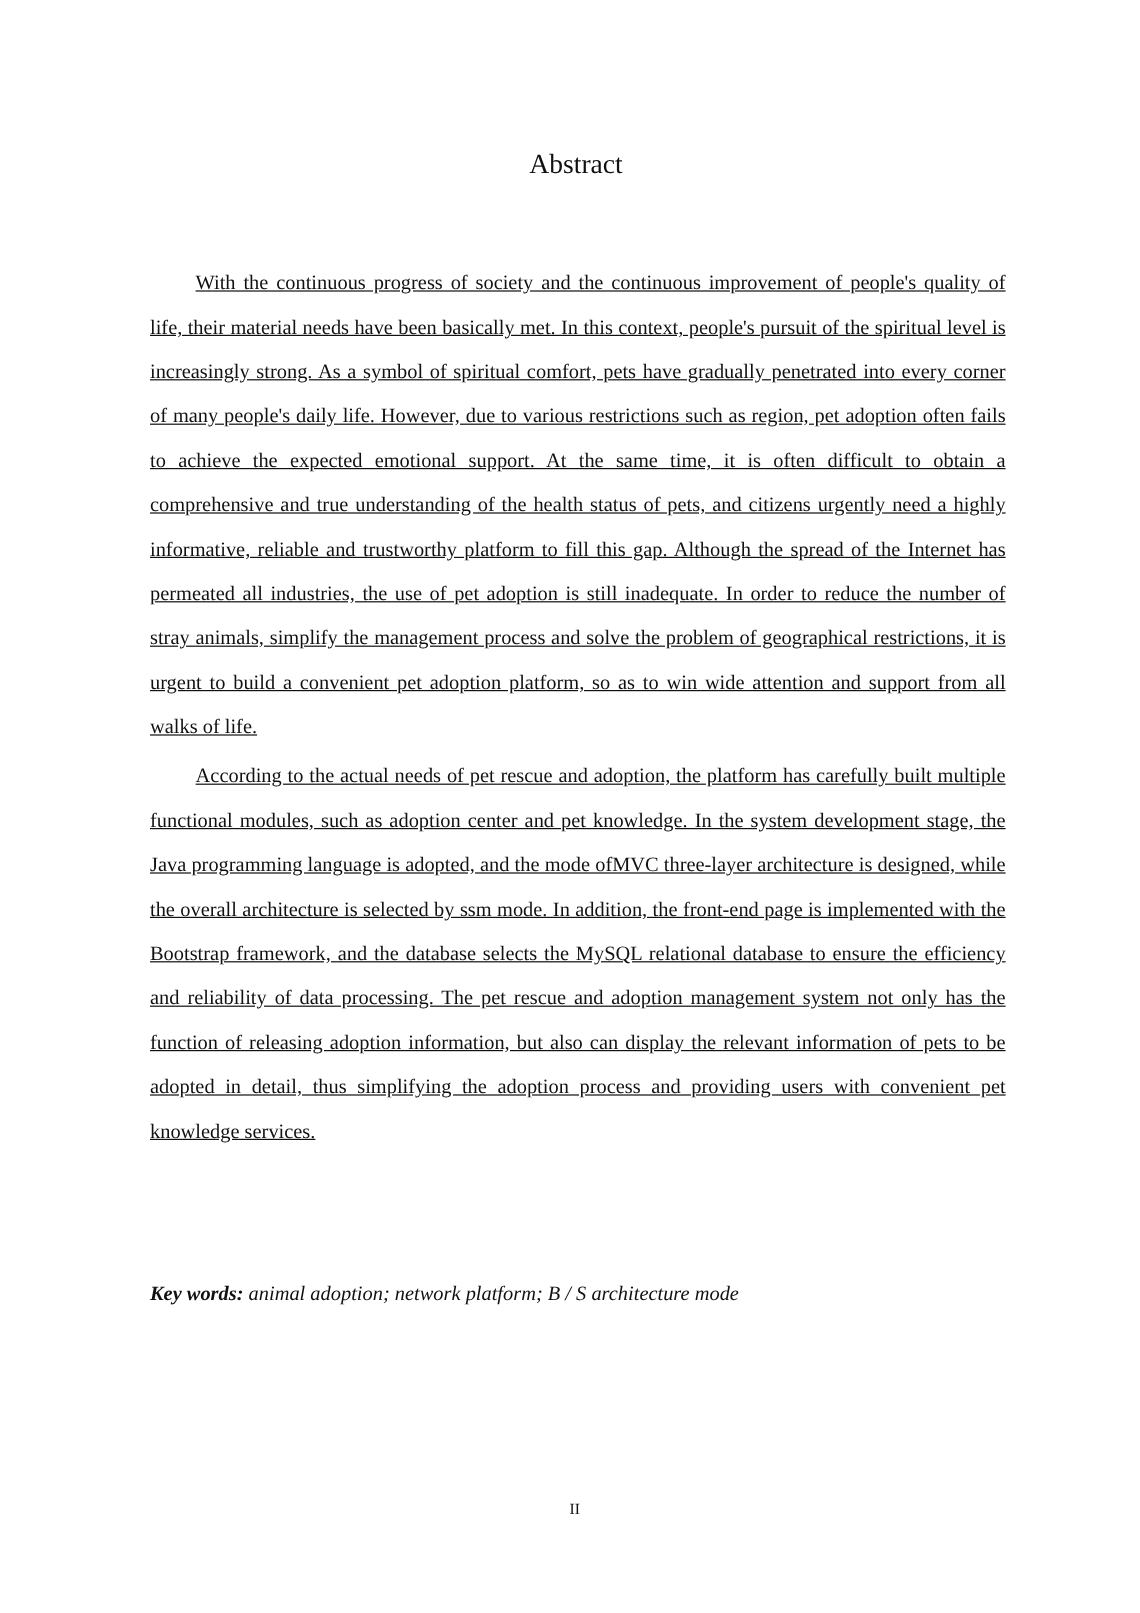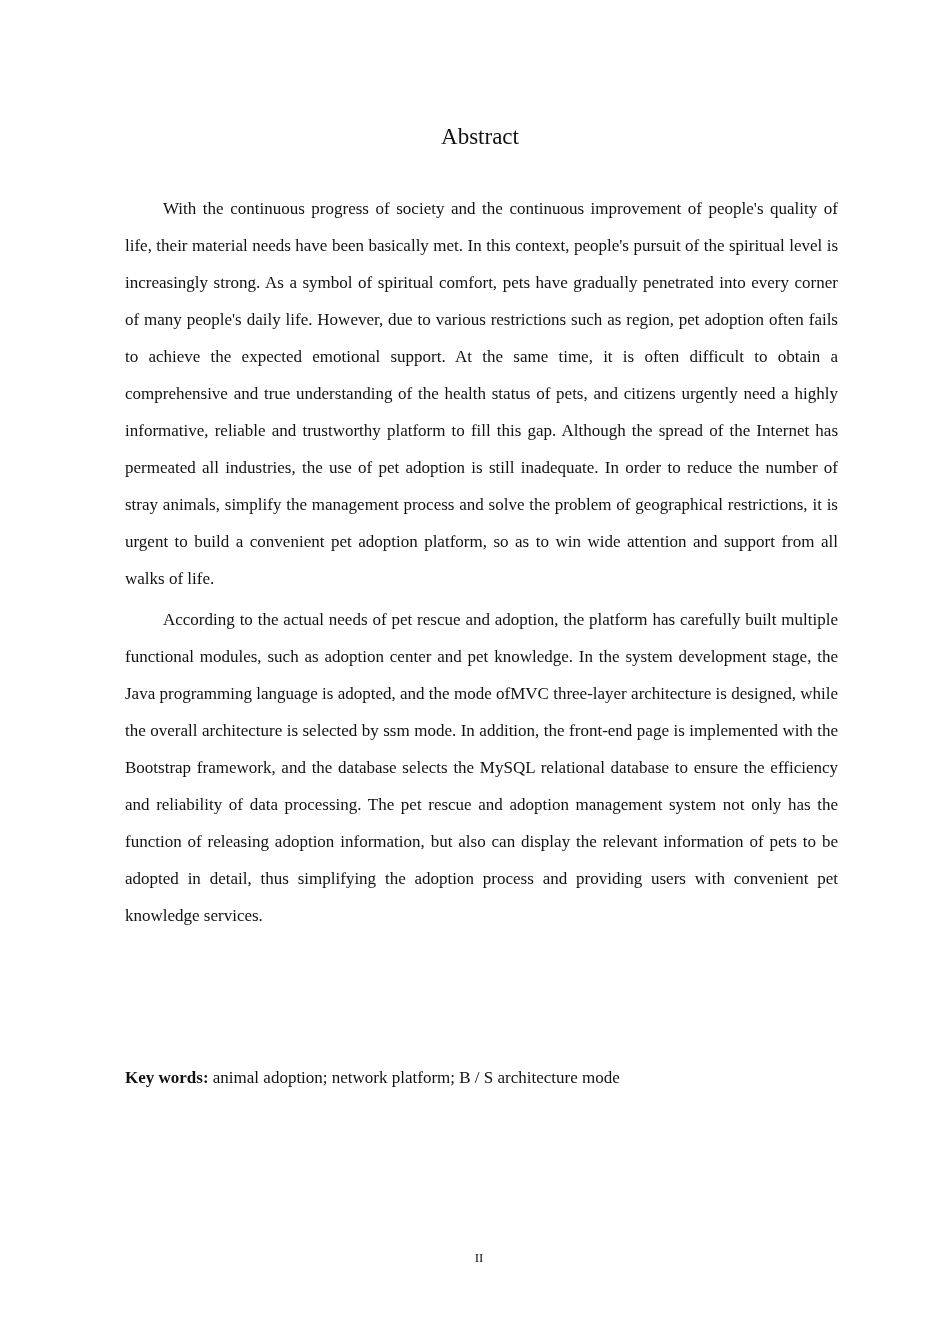--- a/index.html
+++ b/index.html
@@ -1,23 +1,23 @@
 <!DOCTYPE html>
 <html><head>
 <meta charset="utf-8">
 <style>
   html, body { margin: 0; padding: 0; background: #ffffff; }
   body { width: 950px; height: 1344px; position: relative; overflow: hidden;
          font-family: "Liberation Serif", "DejaVu Serif", serif; color: #111; }
   .title { position: absolute; top: 124px; left: 0; width: 960px; text-align: center;
            font-size: 23px; font-weight: normal; margin: 0; }
-  .body { position: absolute; left: 125px; width: 713px; top: 190px; }
+  .body { position: absolute; left: 125px; width: 713px; top: 217px; text-decoration: underline; }
   .para { font-size: 17px; line-height: 37px; text-align: justify; text-indent: 38px;
           margin: 0 0 4px 0; }
-  .keywords { position: absolute; left: 125px; top: 1061px; font-size: 17px; line-height: 34px; }
+  .keywords { position: absolute; left: 125px; top: 1061px; font-size: 17px; line-height: 34px; font-style: italic; }
   .keywords b { font-weight: bold; }
   .page-num { position: absolute; top: 1250px; left: 0; width: 958px; text-align: center;
               font-size: 13px; }
 </style>
 </head>
 <body>
 
 <h1 class="title">Abstract</h1>
 
 <div class="body">

